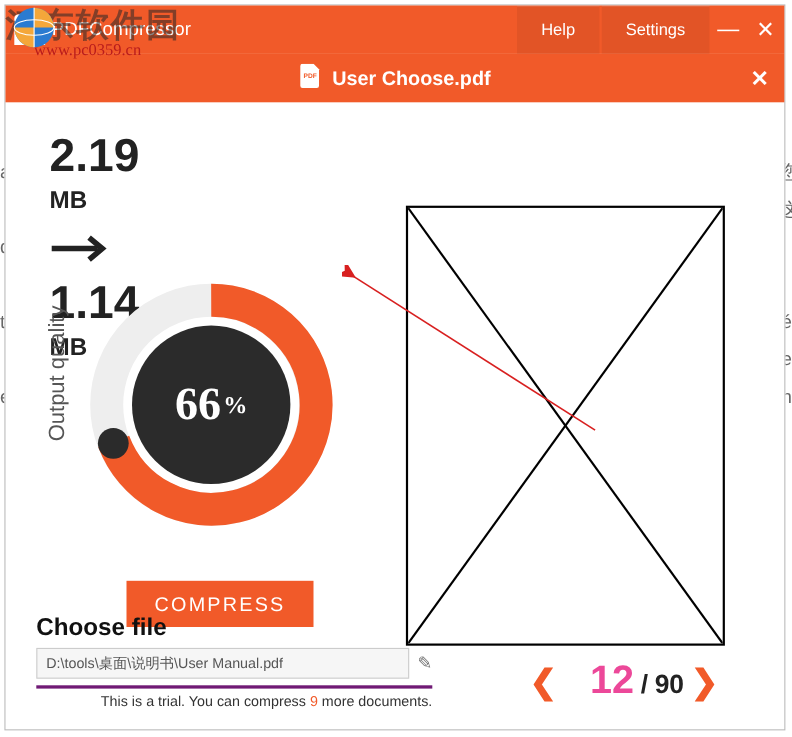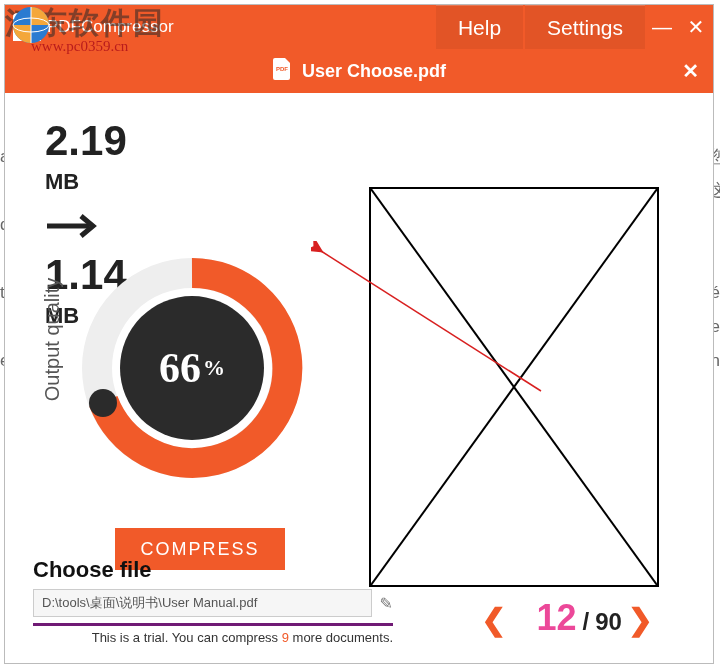--- a/index.html
+++ b/index.html
@@ -67,21 +67,21 @@
   }
   .logo-icon svg { display:block; }
   .app-name { font-size: 17px; font-weight: 400; }
   .tb-right { margin-left: auto; display: flex; align-items: stretch; }
   .tb-btn {
     padding: 0 22px;
     display: flex;
     align-items: center;
     justify-content: center;
     color: #fff;
-    font-size: 21px;
+    font-size: 15px;
     background: rgba(0,0,0,0.06);
     margin-left: 2px;
     cursor: pointer;
     border-top: 1px solid rgba(255,255,255,0.2);
   }
   .tb-icon {
     width: 34px;
     display: flex;
     align-items: center;
     justify-content: center;

